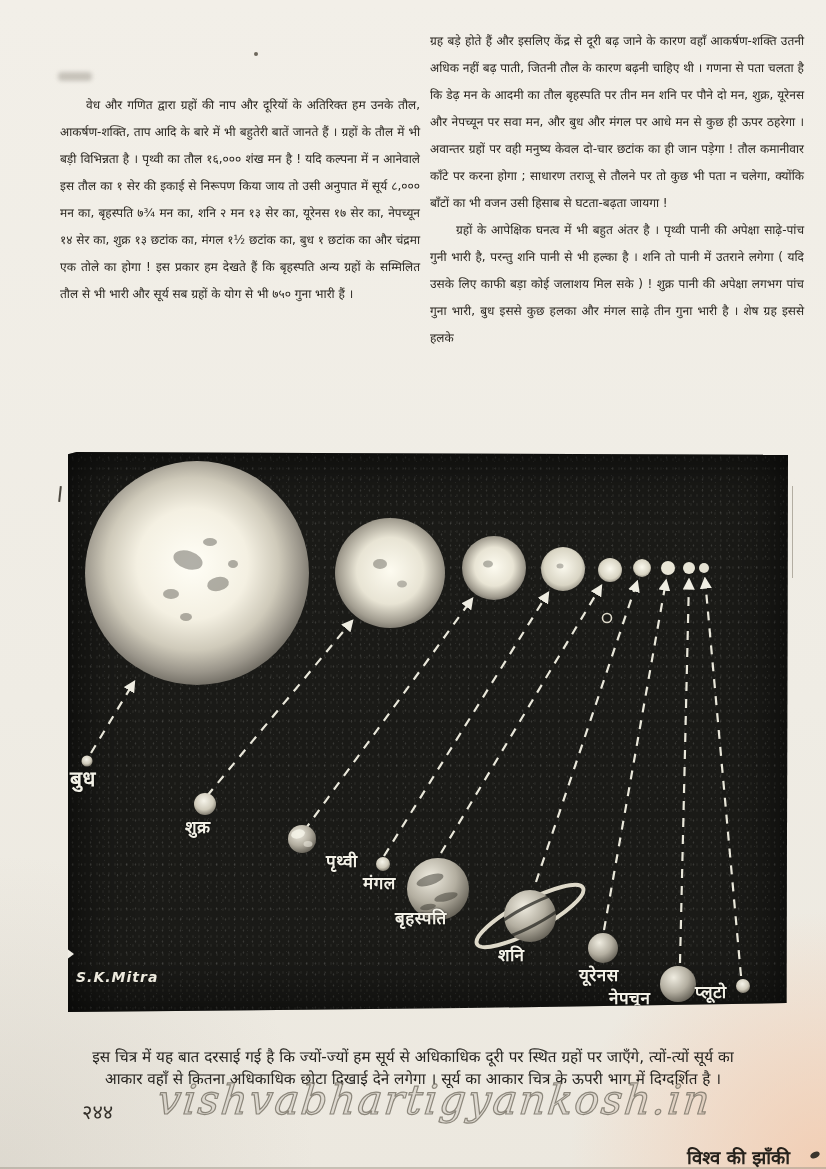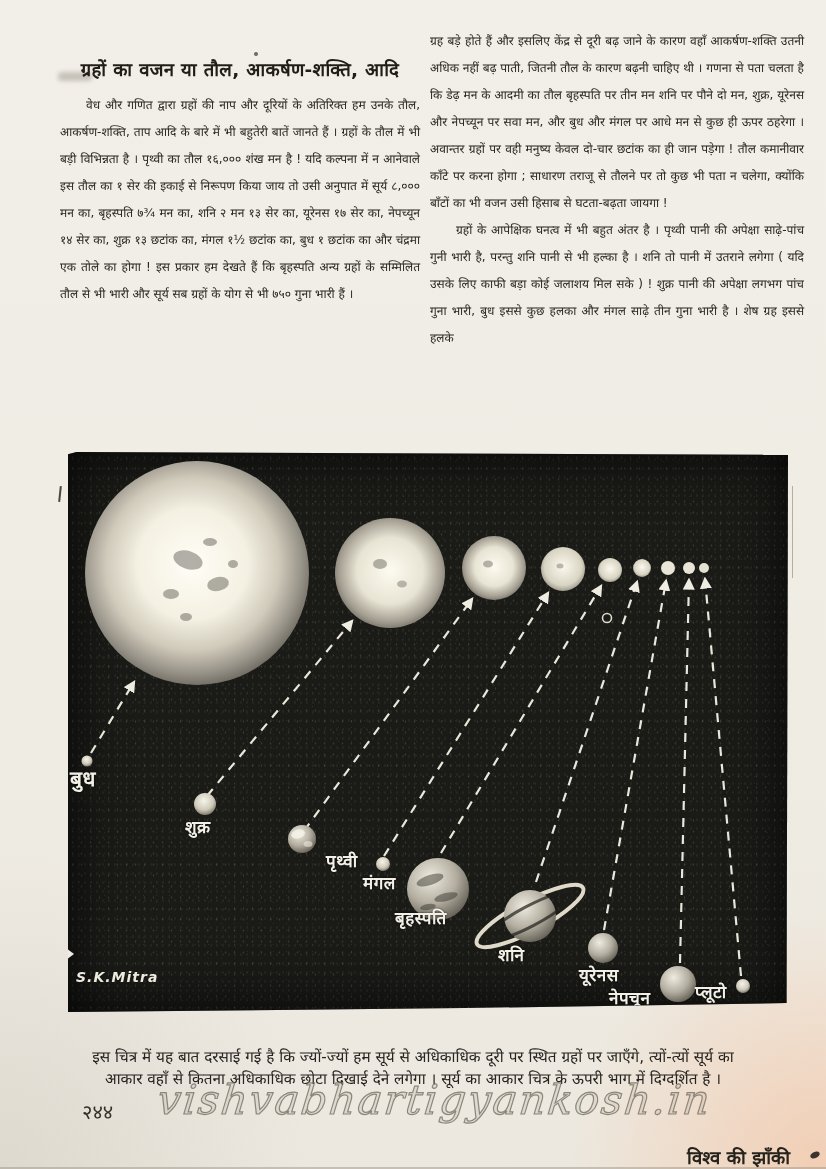--- a/index.html
+++ b/index.html
@@ -76,21 +76,20 @@
   .speck-br{position:absolute;left:810px;top:1152px;width:10px;height:6px;background:#3a352d;border-radius:50%;transform:rotate(-25deg);}
   .bottom-line{position:absolute;left:0;bottom:0;width:100%;height:2px;background:rgba(160,152,138,.5);}
 </style>
 </head>
 <body>
 
 <div class="page">
 
   <div class="smudge"></div>
   <div class="dot-mark"></div>
-  <div class="heading">ग्रहों का वजन या तौल, आकर्षण-शक्ति, आदि</div>
 
   <div class="col col-left">
     <p class="para indent">वेध और गणित द्वारा ग्रहों की नाप और दूरियों के अतिरिक्त हम उनके तौल, आकर्षण-शक्ति, ताप आदि के बारे में भी बहुतेरी बातें जानते हैं । ग्रहों के तौल में भी बड़ी विभिन्नता है । पृथ्वी का तौल १६,००० शंख मन है ! यदि कल्पना में न आनेवाले इस तौल का १ सेर की इकाई से निरूपण किया जाय तो उसी अनुपात में सूर्य ८,००० मन का, बृहस्पति ७¾ मन का, शनि २ मन १३ सेर का, यूरेनस १७ सेर का, नेपच्यून १४ सेर का, शुक्र १३ छटांक का, मंगल १½ छटांक का, बुध १ छटांक का और चंद्रमा एक तोले का होगा ! इस प्रकार हम देखते हैं कि बृहस्पति अन्य ग्रहों के सम्मिलित तौल से भी भारी और सूर्य सब ग्रहों के योग से भी ७५० गुना भारी हैं ।</p>
   </div>
 
   <div class="col col-right">
     <p class="para">ग्रह बड़े होते हैं और इसलिए केंद्र से दूरी बढ़ जाने के कारण वहाँ आकर्षण-शक्ति उतनी अधिक नहीं बढ़ पाती, जितनी तौल के कारण बढ़नी चाहिए थी । गणना से पता चलता है कि डेढ़ मन के आदमी का तौल बृहस्पति पर तीन मन शनि पर पौने दो मन, शुक्र, यूरेनस और नेपच्यून पर सवा मन, और बुध और मंगल पर आधे मन से कुछ ही ऊपर ठहरेगा । अवान्तर ग्रहों पर वही मनुष्य केवल दो-चार छटांक का ही जान पड़ेगा ! तौल कमानीवार काँटे पर करना होगा ; साधारण तराजू से तौलने पर तो कुछ भी पता न चलेगा, क्योंकि बाँटों का भी वजन उसी हिसाब से घटता-बढ़ता जायगा !</p>
     <p class="para indent">ग्रहों के आपेक्षिक घनत्व में भी बहुत अंतर है । पृथ्वी पानी की अपेक्षा साढ़े-पांच गुनी भारी है, परन्तु शनि पानी से भी हल्का है । शनि तो पानी में उतराने लगेगा ( यदि उसके लिए काफी बड़ा कोई जलाशय मिल सके ) ! शुक्र पानी की अपेक्षा लगभग पांच गुना भारी, बुध इससे कुछ हलका और मंगल साढ़े तीन गुना भारी है । शेष ग्रह इससे हलके</p>
   </div>
 

